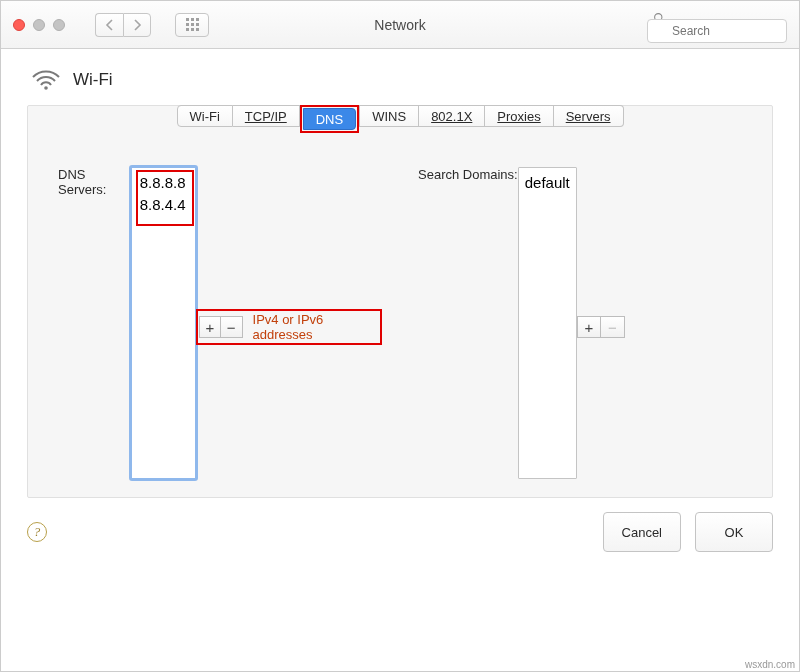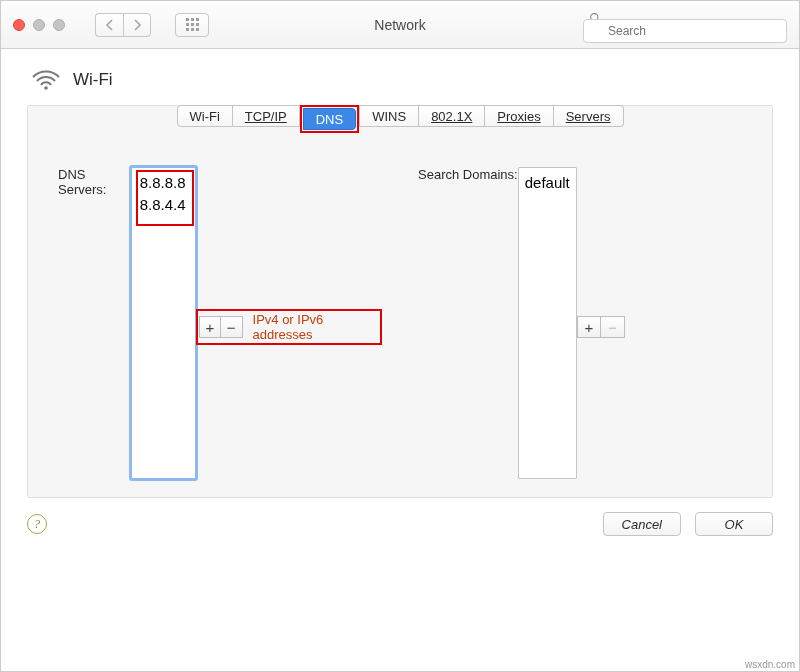--- a/index.html
+++ b/index.html
@@ -13,21 +13,21 @@
     .tl.max { background: #c4c4c4; border: 0.5px solid #b0b0b0; }
     .nav { display: flex; margin-left: 18px; }
     .nav-btn { width: 28px; height: 24px; border: 1px solid #c7c7c7; background: linear-gradient(#fff,#f4f4f4); display: flex; align-items: center; justify-content: center; color: #a5a5a5; font-size: 15px; }
     .nav-btn:first-child { border-radius: 4px 0 0 4px; border-right: none; }
     .nav-btn:last-child { border-radius: 0 4px 4px 0; }
     .grid-btn { width: 34px; height: 24px; border: 1px solid #c7c7c7; background: linear-gradient(#fff,#f4f4f4); border-radius: 4px; margin-left: 12px; display: flex; align-items: center; justify-content: center; color: #a5a5a5; }
     .dots { display: grid; grid-template-columns: repeat(3,3px); grid-template-rows: repeat(3,3px); gap: 2px; }
     .dots span { width: 3px; height: 3px; background: #a0a0a0; }
     .title { position: absolute; left: 0; right: 0; text-align: center; font-size: 14px; color: #4a4a4a; pointer-events: none; }
     .search-wrap { margin-left: auto; }
-    .search { width: 204px; height: 24px; border: 1px solid #d0d0d0; border-radius: 4px; background: #fff; padding: 0 8px 0 24px; font-size: 12px; color: #888; position: relative; margin-top: 12px; }
+    .search { width: 140px; height: 24px; border: 1px solid #d0d0d0; border-radius: 4px; background: #fff; padding: 0 8px 0 24px; font-size: 12px; color: #888; position: relative; margin-top: 12px; }
     .search-box { position: relative; display: inline-block; }
     .search-icon { position: absolute; left: 6px; top: 5px; width: 13px; height: 13px; color: #888; }
     .content { padding: 20px 26px 0 26px; }
     .header-row { display: flex; align-items: center; gap: 12px; margin-bottom: 14px; margin-left: 4px; }
     .wifi-icon { width: 30px; height: 22px; color: #7a7a7a; }
     .wifi-label { font-size: 17px; color: #2a2a2a; }
     .panel { background: #f6f6f6; border: 1px solid #e0e0e0; border-radius: 2px; padding: 0 0 18px 0; position: relative; }
     .tabs { display: flex; justify-content: center; margin-top: -1px; }
     .tab { height: 22px; padding: 0 12px; border: 1px solid #c4c4c4; background: linear-gradient(#fff,#f6f6f6); display: flex; align-items: center; font-size: 13px; color: #2a2a2a; cursor: default; }
     .tab + .tab { border-left: none; text-decoration: underline; }
@@ -43,21 +43,21 @@
     .entry-box { border: 2px solid #e00000; display: inline-block; padding: 0 6px 8px 2px; margin: -2px 0 0 -2px; }
     .controls { display: flex; align-items: center; margin-top: 8px; }
     .pm { width: 24px; height: 22px; border: 1px solid #bdbdbd; background: linear-gradient(#fff,#f1f1f1); display: flex; align-items: center; justify-content: center; font-size: 15px; color: #444; }
     .pm + .pm { border-left: none; }
     .pm.disabled { color: #bbb; }
     .hint { font-size: 13px; color: #c2410c; margin-left: 10px; }
     .controls-red { border: 2px solid #e00000; display: inline-flex; align-items: center; padding: 1px 6px 1px 1px; }
     .footer { display: flex; align-items: center; padding: 14px 26px 16px 26px; }
     .help { width: 20px; height: 20px; border: 1px solid #b8a04a; border-radius: 50%; color: #9a7e2a; background: #fff; display: flex; align-items: center; justify-content: center; font-size: 13px; font-family: Georgia, serif; font-style: italic; }
     .btns { margin-left: auto; display: flex; gap: 14px; }
-    .btn { min-width: 78px; height: 24px; padding: 0 18px; border: 1px solid #c4c4c4; border-radius: 4px; background: linear-gradient(#fff,#f4f4f4); font-size: 13px; color: #2a2a2a; display: flex; align-items: center; justify-content: center; font-style: italic; }
+    .btn { min-width: 78px; height: 40px; padding: 0 18px; border: 1px solid #c4c4c4; border-radius: 4px; background: linear-gradient(#fff,#f4f4f4); font-size: 13px; color: #2a2a2a; display: flex; align-items: center; justify-content: center; }
     .watermark { position: absolute; right: 4px; bottom: 1px; font-size: 10px; color: #999; }
   </style>
 </head>
 <body>
 
 <div class="window">
   <div class="titlebar">
     <div class="traffic">
       <div class="tl close"></div>
       <div class="tl min"></div>

